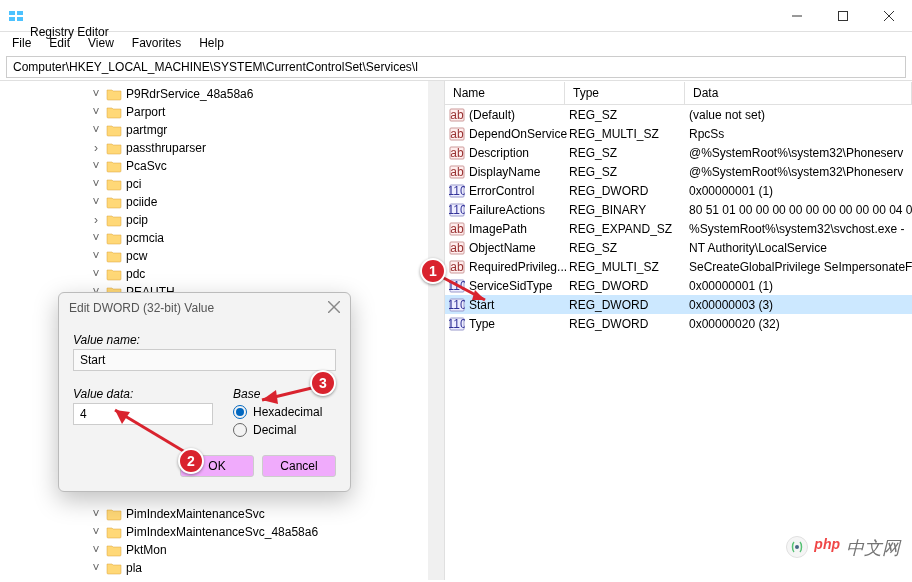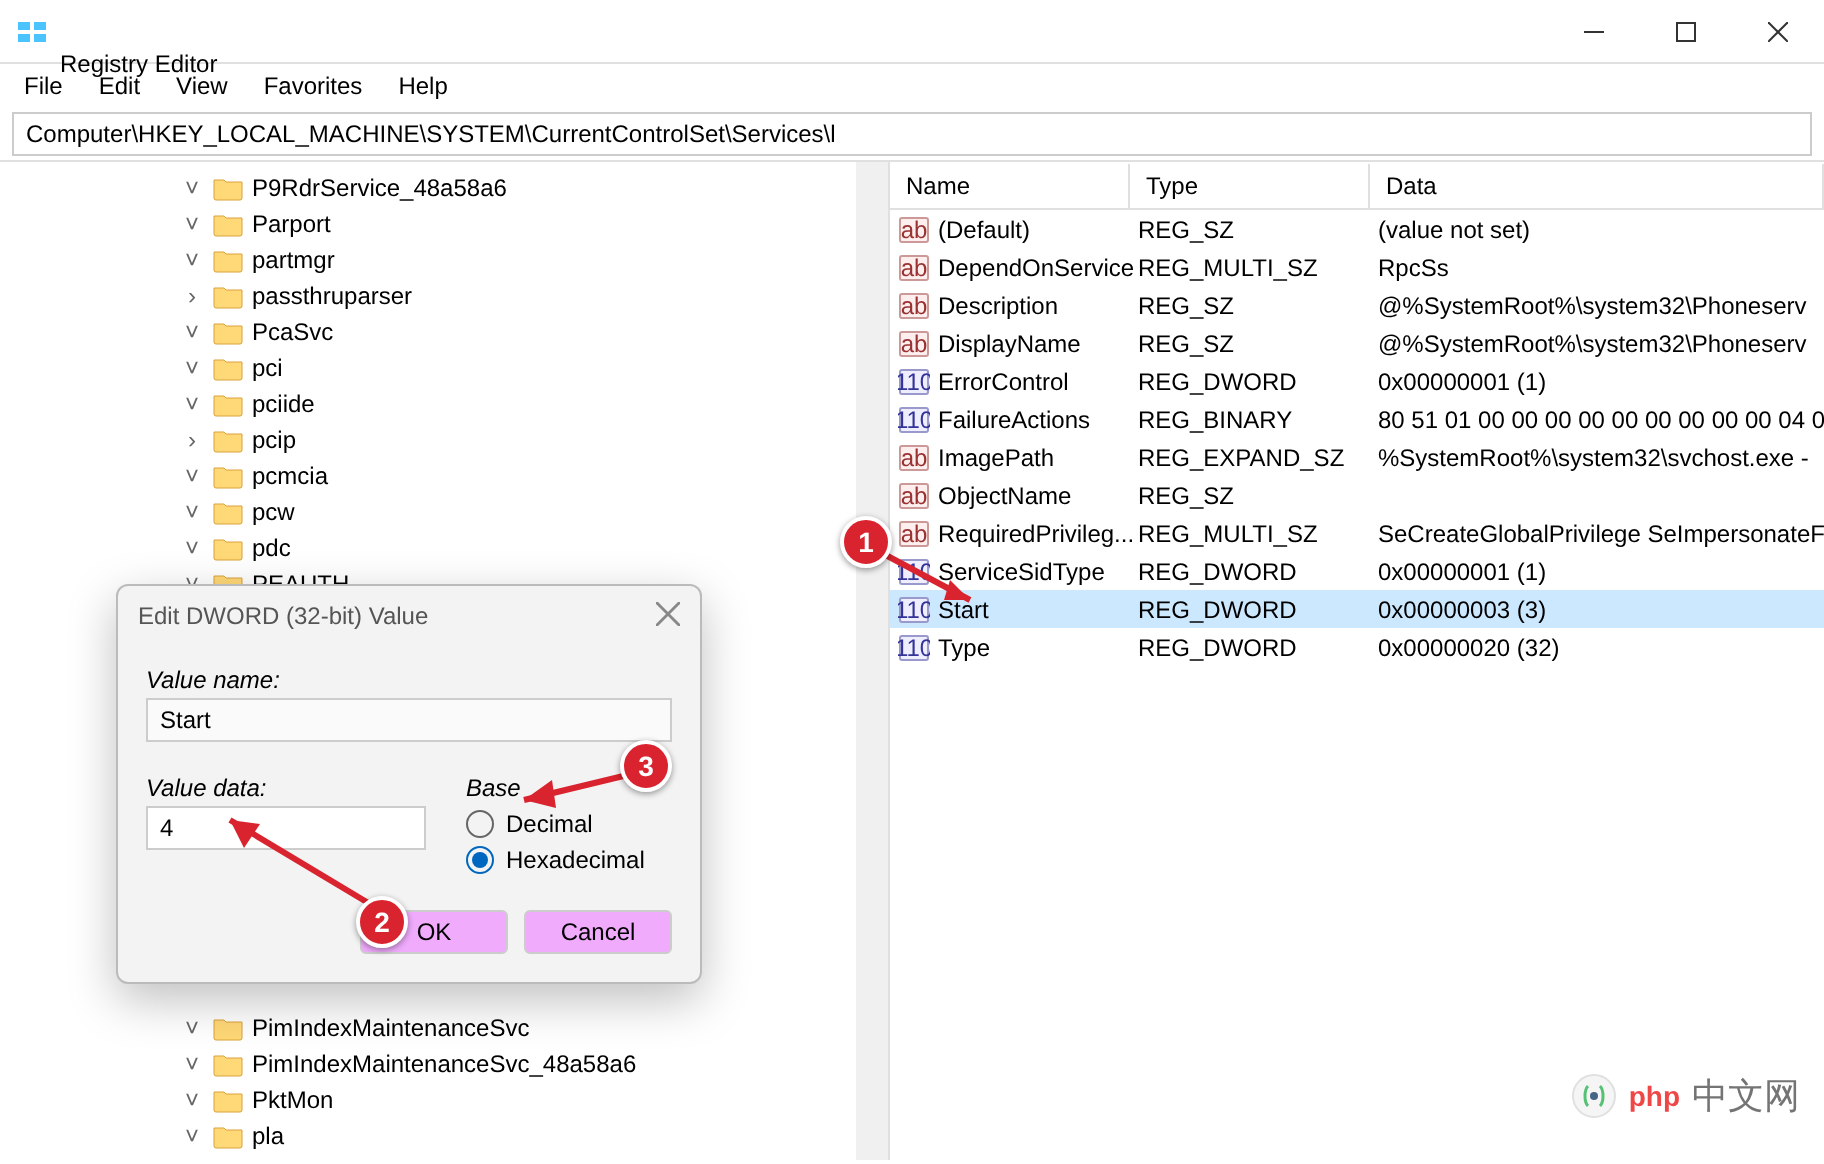--- a/index.html
+++ b/index.html
@@ -54,21 +54,21 @@
 .radio.checked { border-color: #0067c0; }
 .radio.checked::after { content: ''; width: 8px; height: 8px; border-radius: 50%; background: #0067c0; }
 .dlg-buttons { display: flex; justify-content: flex-end; gap: 8px; margin-top: 16px; }
 .dlg-btn { width: 74px; height: 22px; border: 1px solid #ccc; background: #f0abfc; border-radius: 3px; text-align: center; line-height: 20px; }
 
 .annot { position: absolute; width: 26px; height: 26px; border-radius: 50%; background: #d9232e; color: #fff; font-weight: bold; font-size: 14px; display: flex; align-items: center; justify-content: center; border: 2px solid #fff; box-shadow: 0 1px 3px rgba(0,0,0,0.4); z-index: 10; }
 .arrow { position: absolute; z-index: 9; }
 .arrow line { stroke: #d9232e; stroke-width: 3; }
 .arrow polygon { fill: #d9232e; }
 
-.watermark { position: absolute; right: 12px; bottom: 22px; display: flex; align-items: center; gap: 6px; opacity: 0.9; }
+.watermark { position: absolute; right: 12px; bottom: 22px; display: flex; gap: 6px; opacity: 0.9; font-style: italic; }
 .watermark .logo { width: 22px; height: 22px; border-radius: 50%; background: #f5f5f5; border: 1px solid #ddd; display:flex;align-items:center;justify-content:center; }
 .watermark .txt { font-size: 18px; color: #666; font-weight: 500; }
 
 .scrollbar-v { position: absolute; right: 0; top: 0; bottom: 0; width: 16px; background: #f0f0f0; }
 
 .folder-svg { fill: #ffd877; stroke: #d9a23a; stroke-width: 0.5; }
 </style>
 </head>
 <body>
 
@@ -312,20 +312,21 @@
           <span class="cell-type">REG_EXPAND_SZ</span>
           <span class="cell-data">%SystemRoot%\system32\svchost.exe -</span>
         </div>
         <div class="list-row">
           <svg class="ricon" viewBox="0 0 16 16">
             <rect x="1" y="2" width="14" height="12" rx="1" fill="#fee" stroke="#c99"></rect>
             <text x="8" y="12" text-anchor="middle" font-size="7" fill="#933">ab</text>
           </svg>
           <span class="cell-name">ObjectName</span>
           <span class="cell-type">REG_SZ</span>
+          <span class="cell-data">NT Authority\LocalService</span>
         </div>
         <div class="list-row">
           <svg class="ricon" viewBox="0 0 16 16">
             <rect x="1" y="2" width="14" height="12" rx="1" fill="#fee" stroke="#c99"></rect>
             <text x="8" y="12" text-anchor="middle" font-size="7" fill="#933">ab</text>
           </svg>
           <span class="cell-name">RequiredPrivileg...</span>
           <span class="cell-type">REG_MULTI_SZ</span>
           <span class="cell-data">SeCreateGlobalPrivilege SeImpersonateF</span>
         </div>
@@ -374,26 +375,26 @@
     <div class="dlg-label">Value name:</div>
     <input class="dlg-input" readonly="" value="Start" style="">
     <div class="dlg-row">
       <div class="dlg-col left">
         <div class="dlg-label">Value data:</div>
         <input class="dlg-input" value="4" style="">
       </div>
       <div class="dlg-col right">
         <div class="dlg-label">Base</div>
         <div class="radio-row">
+          <span class="radio checked"></span>
+          <span>Hexadecimal</span>
+        </div>
+        <div class="radio-row">
           <span class="radio"></span>
           <span>Decimal</span>
-        </div>
-        <div class="radio-row">
-          <span class="radio checked"></span>
-          <span>Hexadecimal</span>
         </div>
       </div>
     </div>
     <div class="dlg-buttons">
       <div class="dlg-btn">OK</div>
       <div class="dlg-btn">Cancel</div>
     </div>
   </div>
 </div>
 

